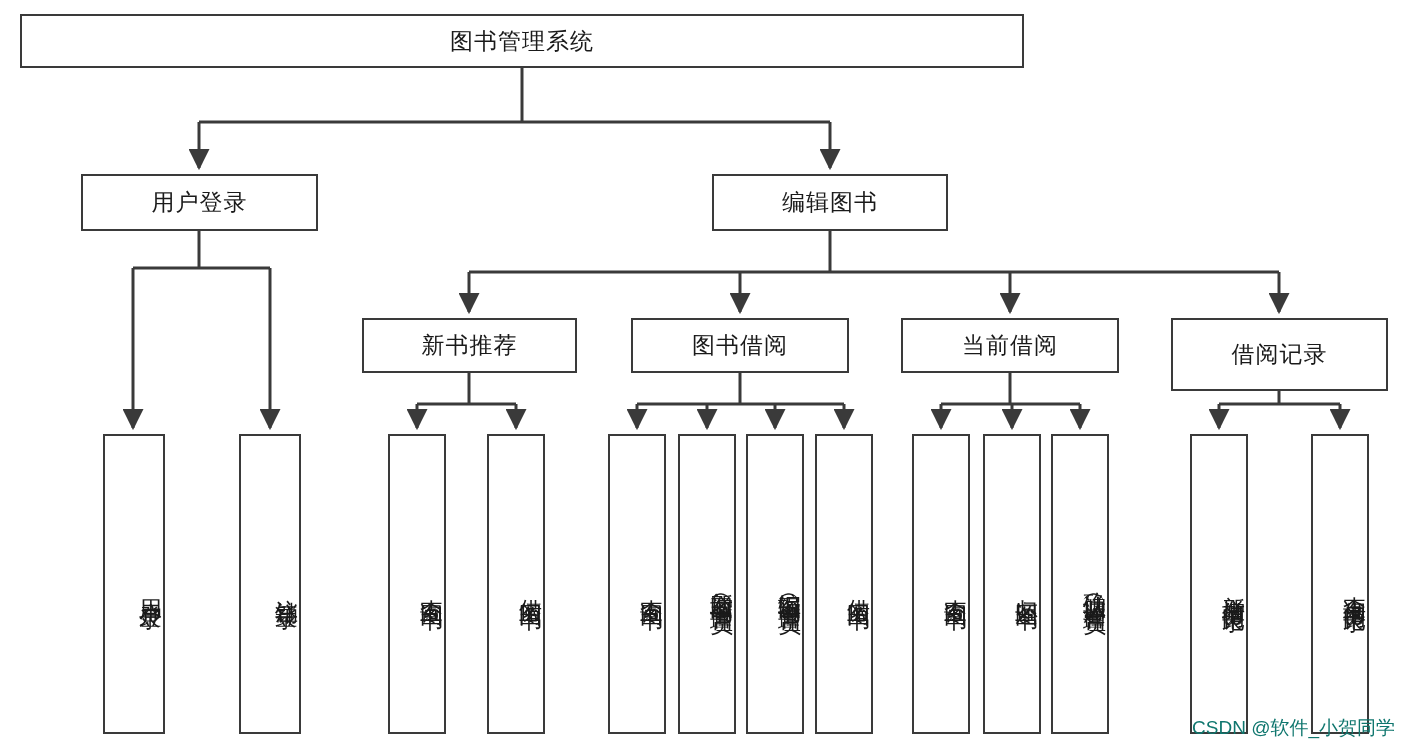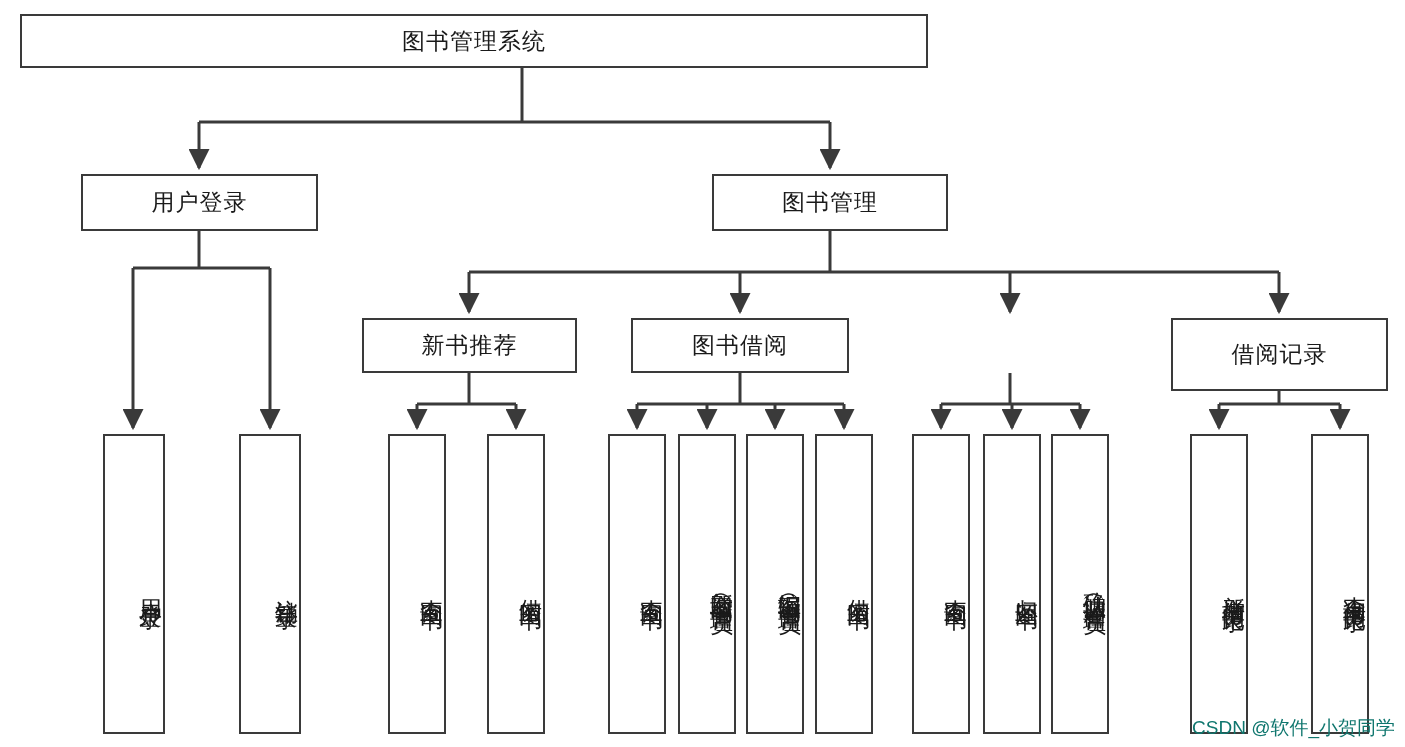--- a/index.html
+++ b/index.html
@@ -113,36 +113,39 @@
       <path d="M 1012 404 L 1012 428" marker-end="url(#arr)"></path>
       <path d="M 1080 404 L 1080 428" marker-end="url(#arr)"></path>
 
       <path d="M 1279 373 L 1279 404"></path>
       <path d="M 1219 404 L 1340 404"></path>
       <path d="M 1219 404 L 1219 428" marker-end="url(#arr)"></path>
       <path d="M 1340 404 L 1340 428" marker-end="url(#arr)"></path>
     </g>
   </svg>
 
-  <div class="node horiz" id="n-root" style="left: 20px; top: 14px; width: 908px; height: 54px; text-align: center;">
+  <div class="node horiz" id="n-root" style="left: 20px; top: 14px; width: 1004px; height: 54px; text-align: center;">
     <span>图书管理系统</span>
   </div>
 
   <div class="node horiz" id="n-l2-0" style="left: 81px; top: 174px; width: 237px; height: 57px;">
     <span>用户登录</span>
   </div>
   <div class="node horiz" id="n-l2-1" style="left: 712px; top: 174px; width: 236px; height: 57px;">
-    <span>图书管理</span>
+    <span>编辑图书</span>
   </div>
 
   <div class="node horiz" id="n-l3-1" style="left: 631px; top: 318px; width: 218px; height: 55px;">
     <span>图书借阅</span>
   </div>
   <div class="node horiz" id="n-l3-0" style="left: 362px; top: 318px; width: 215px; height: 55px;">
     <span>新书推荐</span>
+  </div>
+  <div class="node horiz" id="n-l3-2" style="left: 901px; top: 318px; width: 218px; height: 55px;">
+    <span>当前借阅</span>
   </div>
   <div class="node horiz" id="n-l3-3" style="left: 1171px; top: 318px; width: 217px; height: 73px;">
     <span>借阅记录</span>
   </div>
 
   <div class="node vert" id="n-lf-0" style="left: 103px; top: 434px; width: 62px; height: 300px;">
     <span class="vlabel">用户登录</span>
   </div>
   <div class="node vert" id="n-lf-1" style="left: 239px; top: 434px; width: 62px; height: 300px;">
     <span class="vlabel">注销登录</span>

